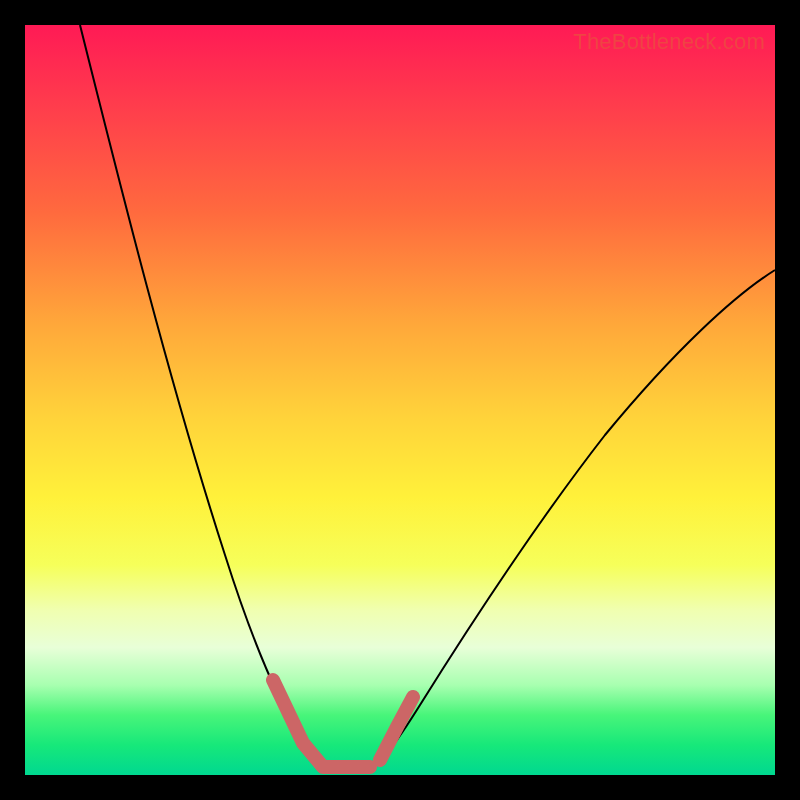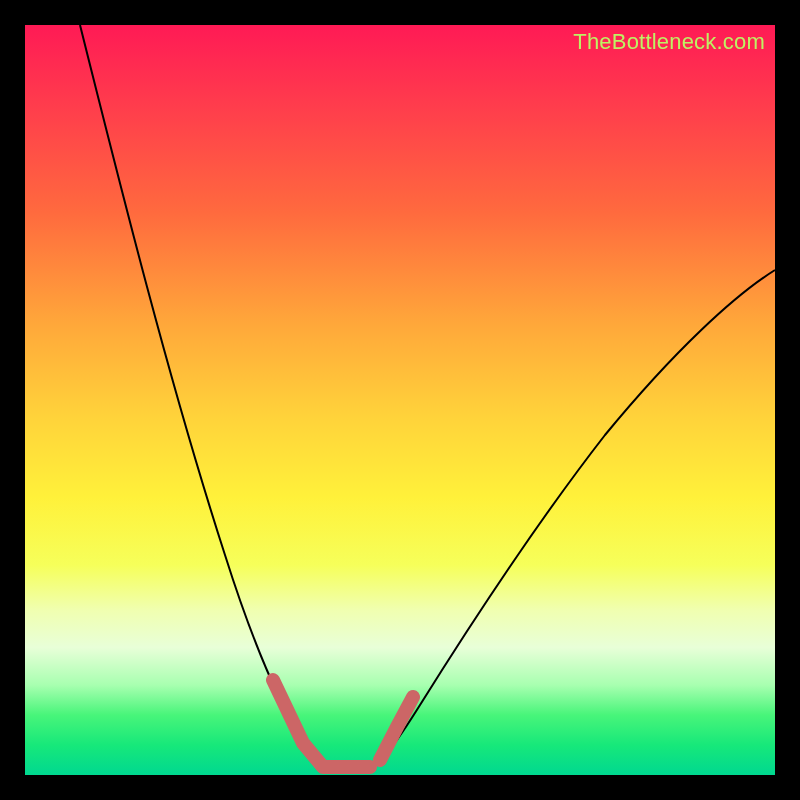--- a/index.html
+++ b/index.html
@@ -41,21 +41,21 @@
       #48f57a 92%,
       #17e87a 96%,
       #00d890 100%
     );
   }
   .watermark {
     position: absolute;
     top: 4px;
     right: 10px;
     font-size: 22px;
-    color: #bef264;
+    color: #ef4444;
     font-weight: 500;
     letter-spacing: 0.2px;
     user-select: none;
   }
   svg.curves {
     position: absolute;
     left: 0;
     top: 0;
     width: 750px;
     height: 750px;

